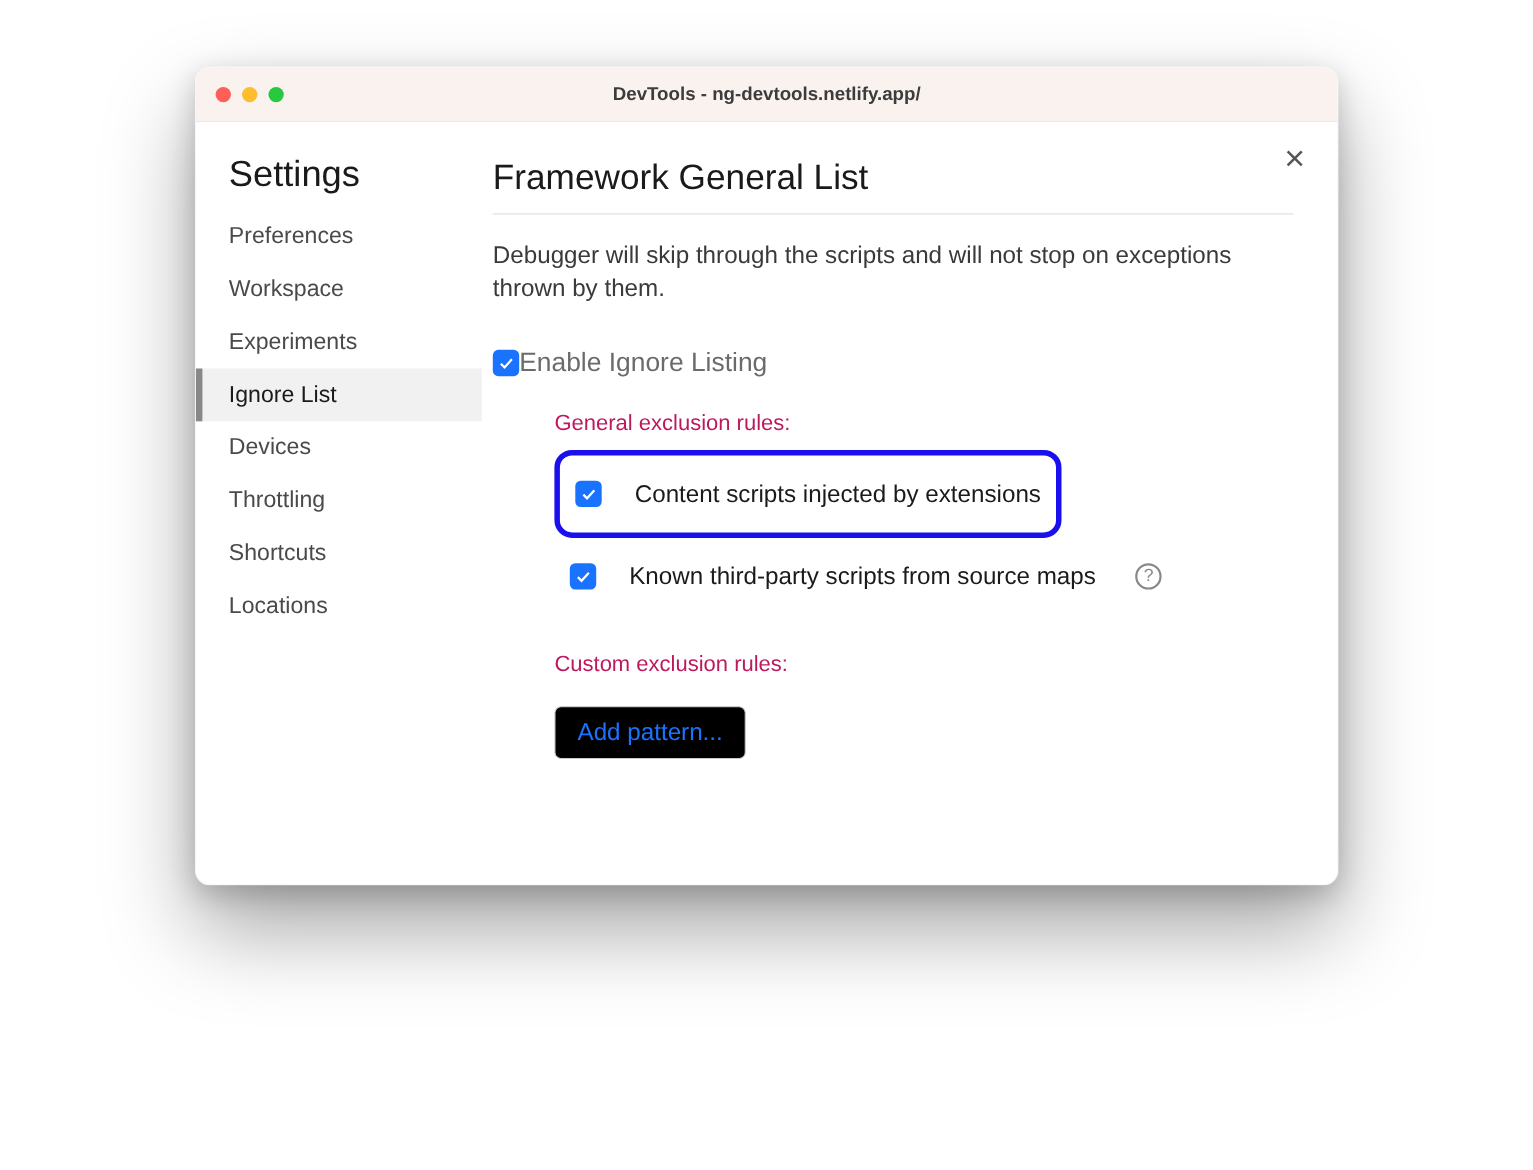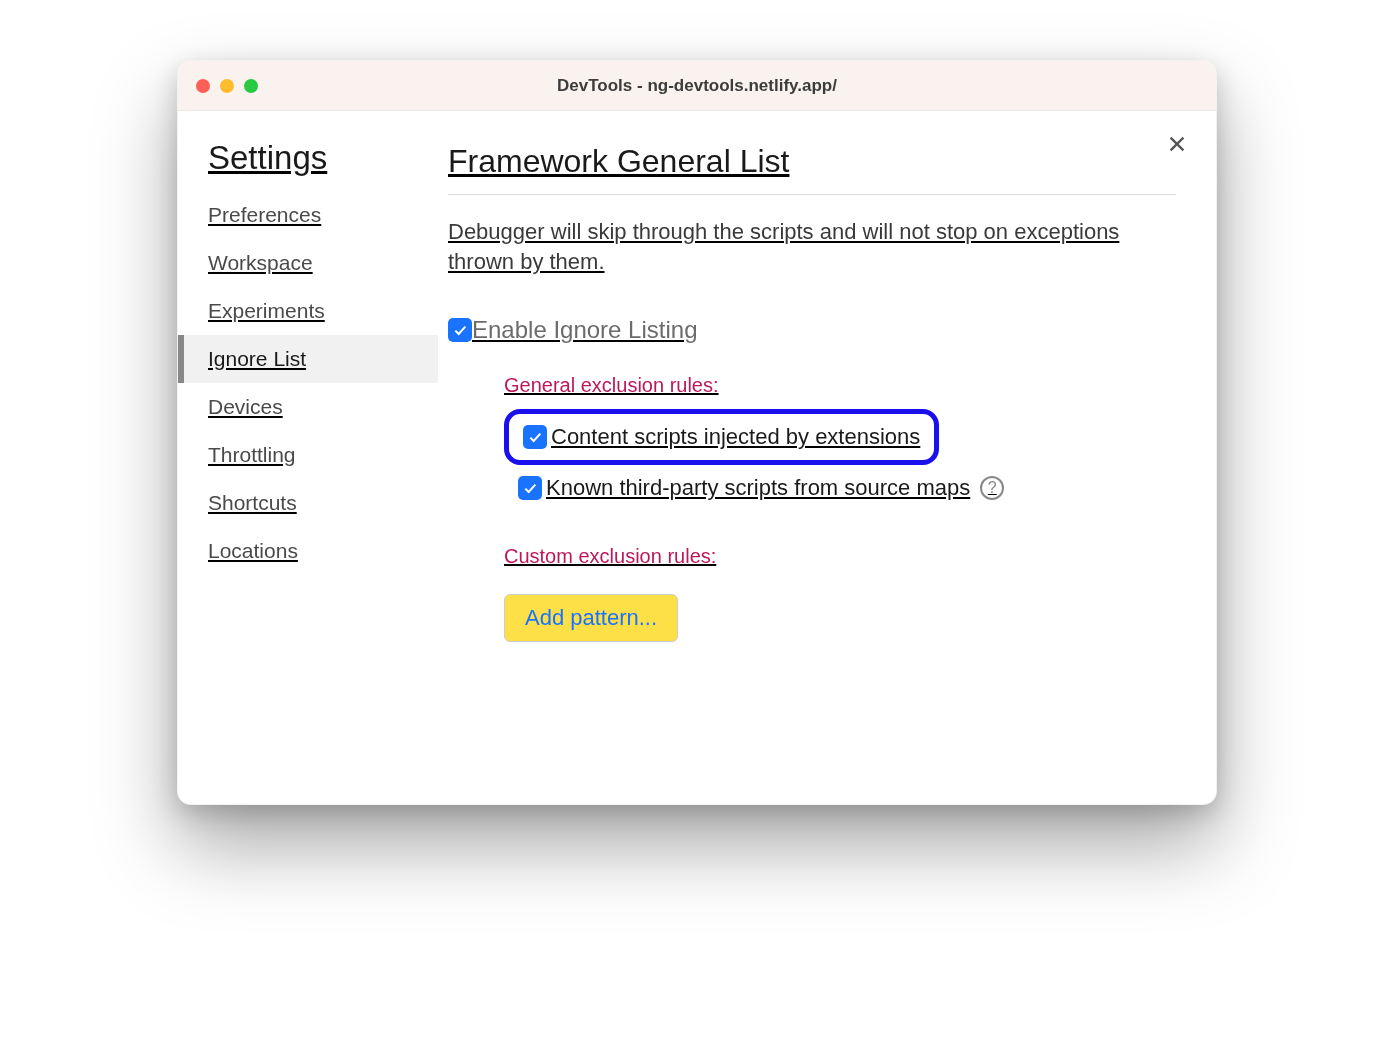--- a/index.html
+++ b/index.html
@@ -7,21 +7,20 @@
     width: 1394px;
     height: 1064px;
     background: #fff;
     font-family: -apple-system, BlinkMacSystemFont, "Segoe UI", Helvetica, Arial, sans-serif;
   }
   .stage {
     position: relative;
     width: 1394px;
     height: 1064px;
     padding: 60px 70px 90px 70px;
-    text-decoration: underline;
   }
   .window {
     position: relative;
     width: 1040px;
     height: 745px;
     margin: 0 auto;
     background: #fff;
     border-radius: 14px;
     box-shadow: 0 40px 80px rgba(0,0,0,0.35), 0 8px 24px rgba(0,0,0,0.18);
     overflow: hidden;
@@ -129,22 +128,22 @@
     margin-top: 30px;
   }
   .sub-heading {
     font-size: 20px;
     color: #be185d;
     margin-bottom: 12px;
   }
   .rule-row {
     display: flex;
     align-items: center;
-    gap: 4px;
-    padding: 10px 14px;
+    gap: 30px;
+    padding: 22px 14px;
     font-size: 22px;
     color: #1a1a1a;
     width: fit-content;
   }
   .rule-row.highlight {
     border: 5px solid #1a10ee;
     border-radius: 16px;
   }
   .help-icon {
     width: 24px; height: 24px;
@@ -155,21 +154,21 @@
     margin-left: 6px;
     cursor: pointer;
   }
   .custom-section { margin-left: 56px; margin-top: 34px; }
   .add-btn {
     display:inline-block;
     margin-top: 14px;
     padding: 10px 20px;
     border: 1px solid #ccc;
     border-radius: 6px;
-    background: #fde047;
+    background: #000000;
     color: #1a73ff;
     font-size: 22px;
     cursor: pointer;
   }
 </style>
 </head>
 <body>
 
 <div class="stage">
   <div class="window">

